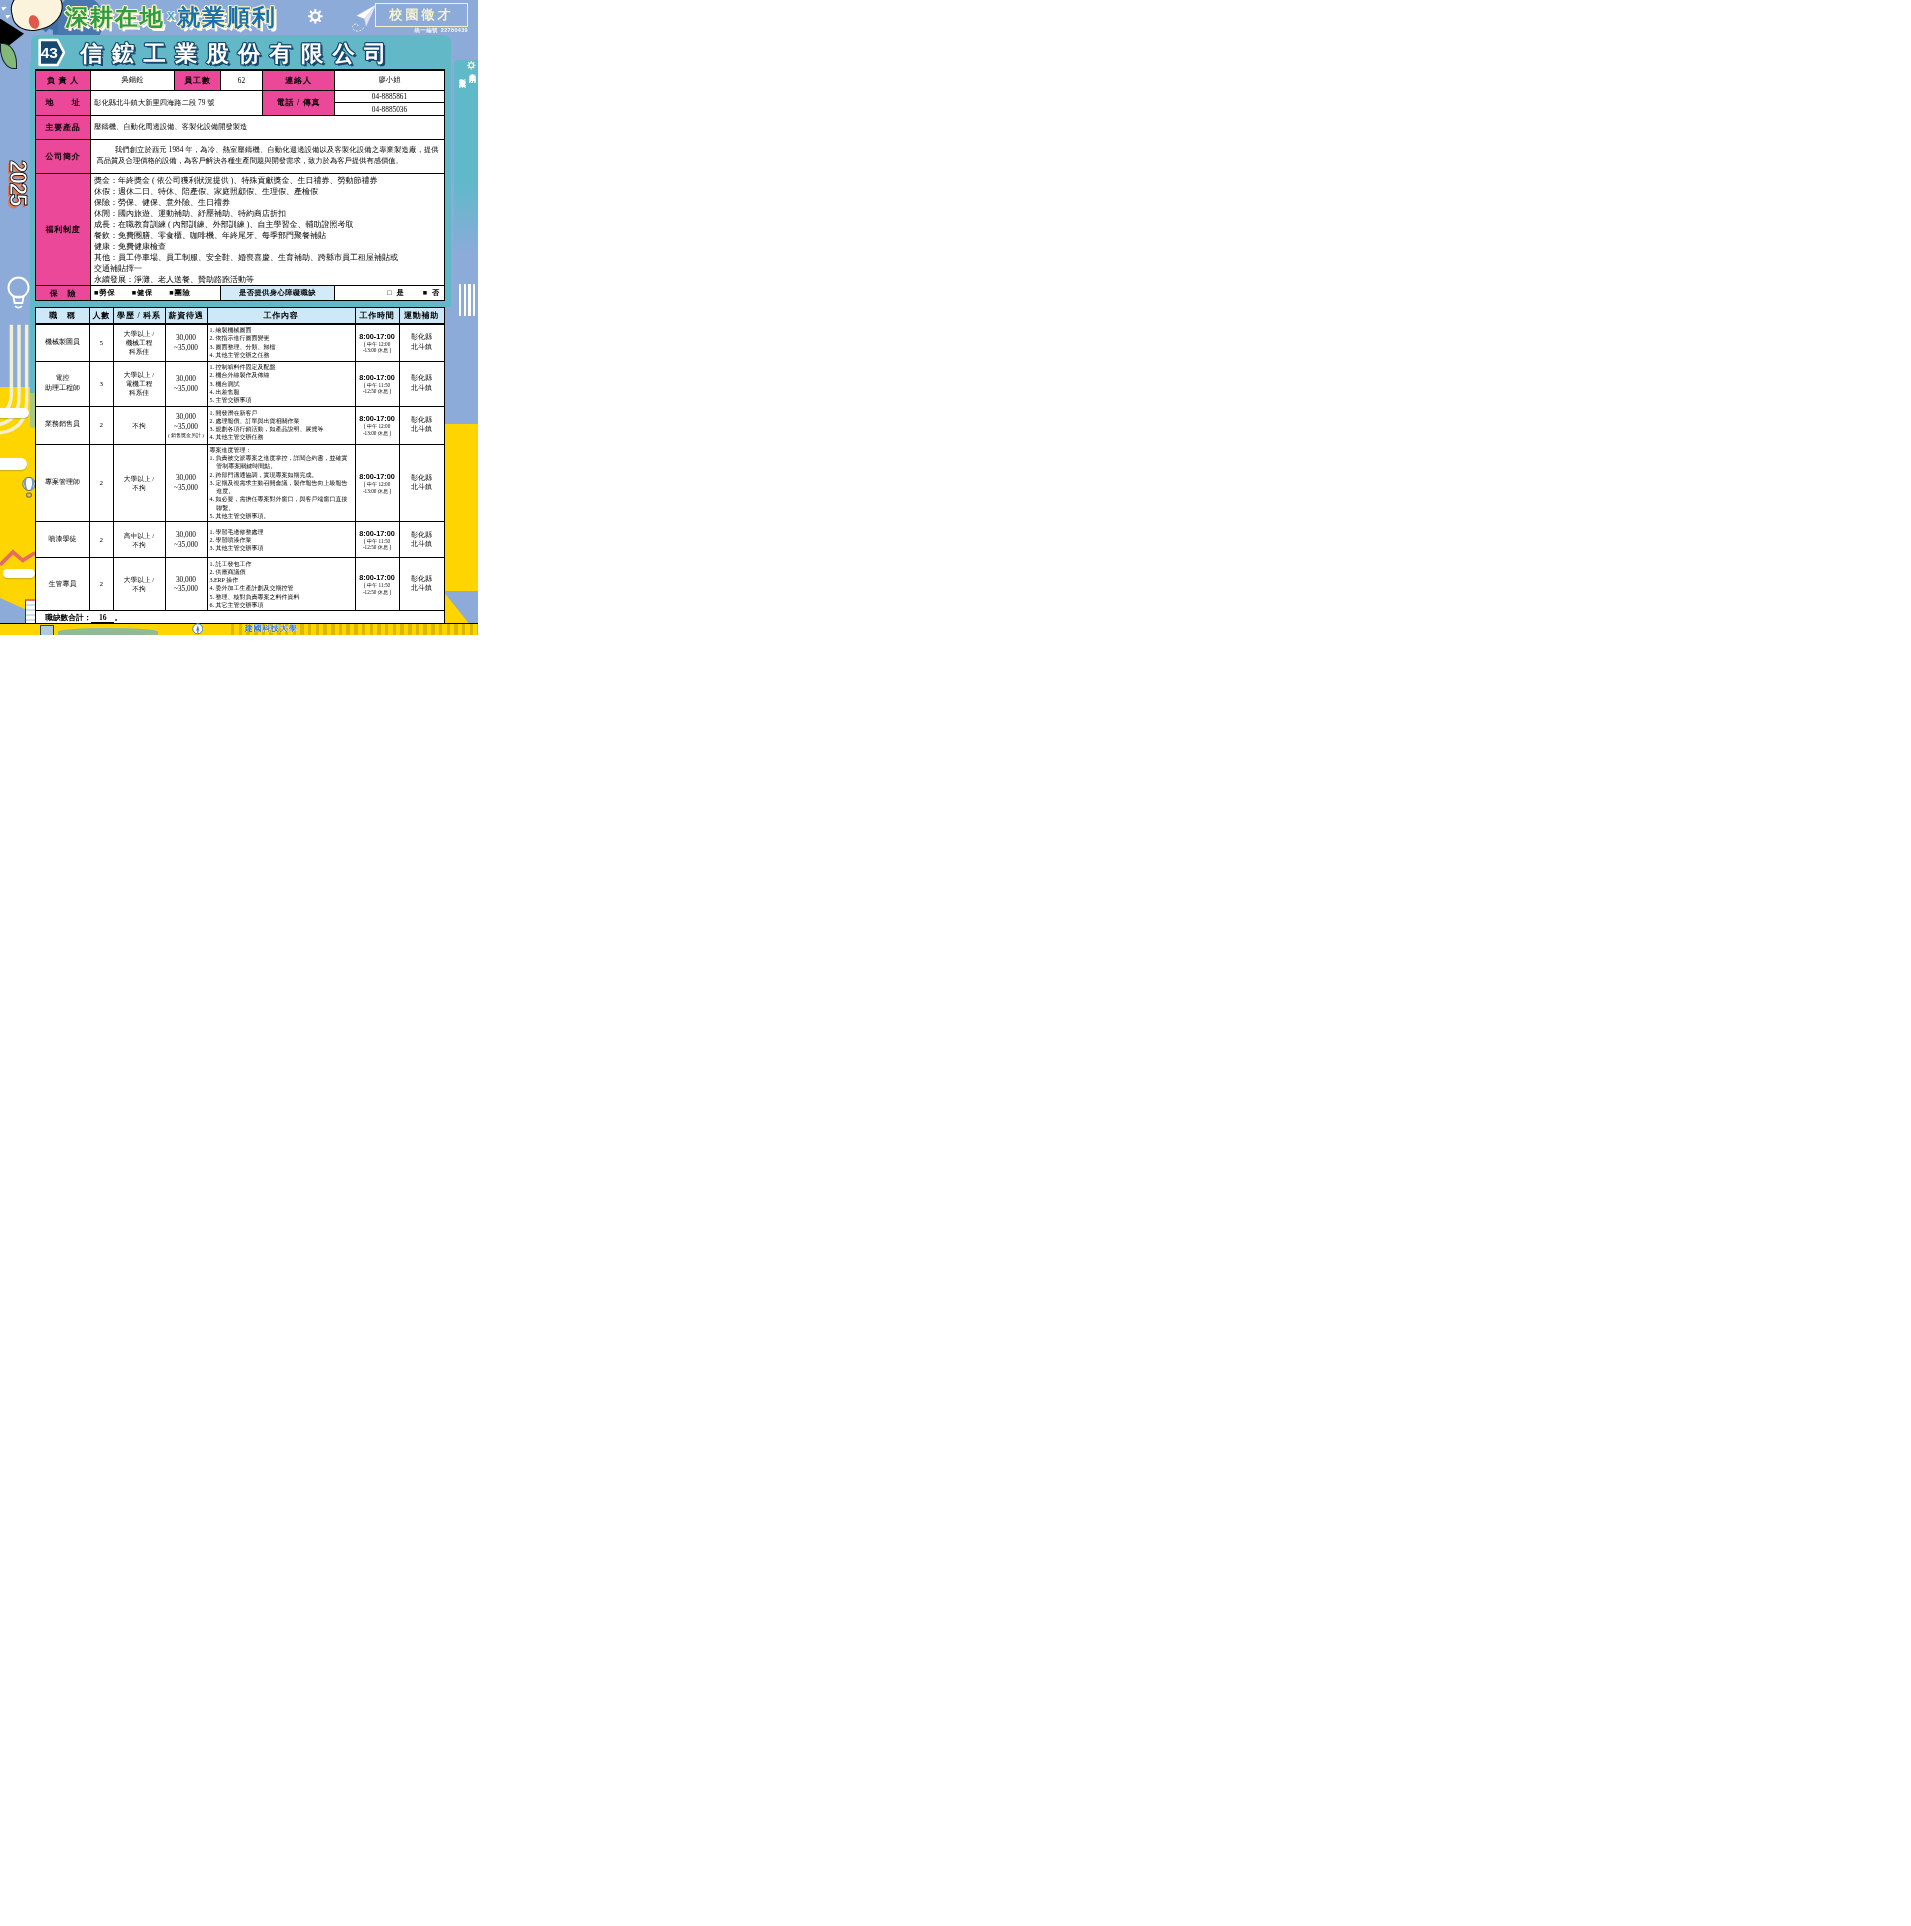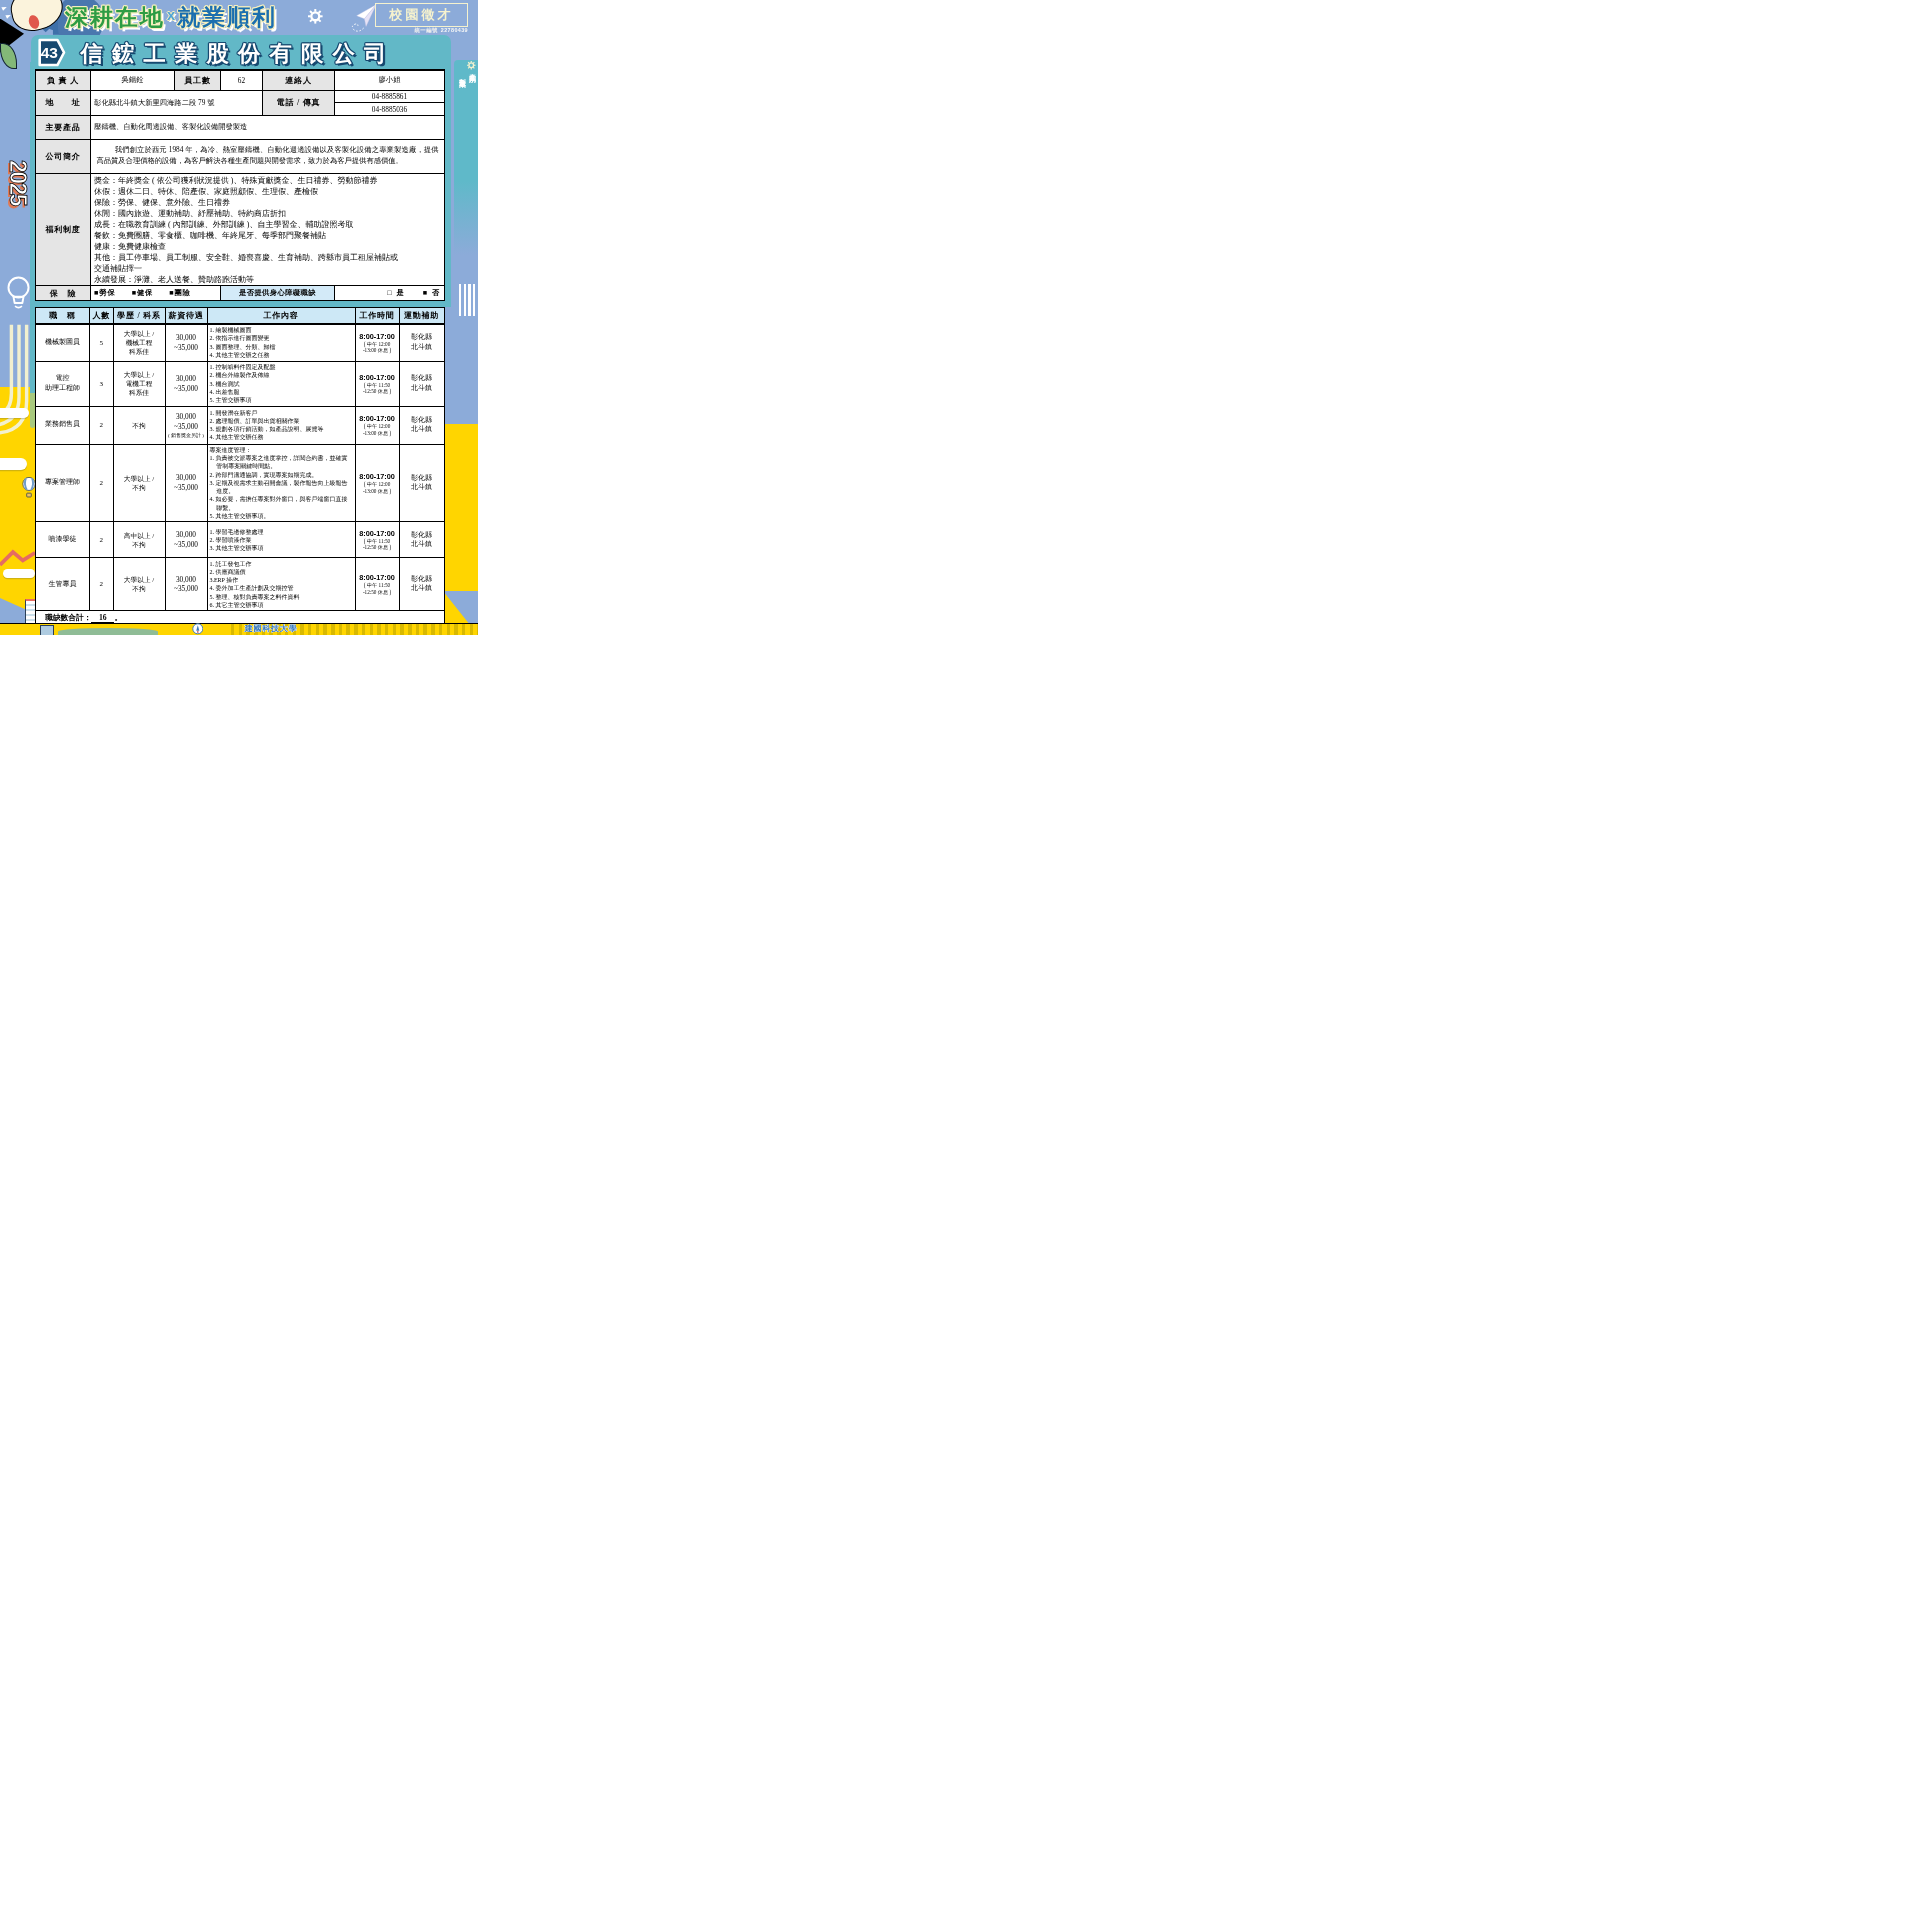--- a/index.html
+++ b/index.html
@@ -22,21 +22,21 @@
 
   .teal-wrap{left:31px;top:35px;width:420px;height:272px;background:#62B8C7;border-radius:7px 7px 0 0;}
   .badge43{left:36px;top:37px;width:31px;height:31px;}
   .company-name{left:36px;top:39px;width:404px;text-align:center;font-family:"Liberation Sans",sans-serif;font-weight:900;font-size:22.3px;letter-spacing:9.2px;color:#FFFFFF;white-space:nowrap;
     text-shadow:-1.2px 0 #174970,1.2px 0 #174970,0 -1.2px #174970,0 1.2px #174970,-0.8px -0.8px #174970,0.8px -0.8px #174970,-0.8px 0.8px #174970,0.8px 0.8px #174970,2.3px 2.3px 0 #174970;}
 
   
   table{border-collapse:collapse;table-layout:fixed;background:#fff;}
   .info-table{left:35px;top:69px;width:409px;border:1.5px solid #000;border-top:2.7px double #000;}
   .info-table th,.info-table td{border:1px solid #000;padding:0.8px 3.1px;font-size:7.3px;color:#000;overflow:hidden;}
-  .info-table th{background:#e5e5e5;font-weight:bold;font-size:8px;letter-spacing:0.8px;}
+  .info-table th{background:#ec4899;font-weight:bold;font-size:8px;letter-spacing:0.8px;}
   .cell-c{text-align:center;}
   .intro-text{font-size:7.3px;line-height:1.5;text-indent:2.5em;text-align:justify;padding:0.8px 2.3px;}
   .welfare div{font-size:8px;line-height:11px;white-space:nowrap;}
   .ins-items{font-size:8px;font-weight:bold;letter-spacing:0.8px;}
   .ins-q{background:#D3EAF8;font-weight:bold;font-size:8px;text-align:center;letter-spacing:0.4px;}
   .ins-a{font-size:8px;font-weight:bold;text-align:right;letter-spacing:1.5px;}
 
   .teal-gap{left:31px;top:302px;width:420px;height:5.4px;background:#62B8C7;}
 
   .jobs-table{left:35px;top:307px;width:409px;border:1.5px solid #000;}

